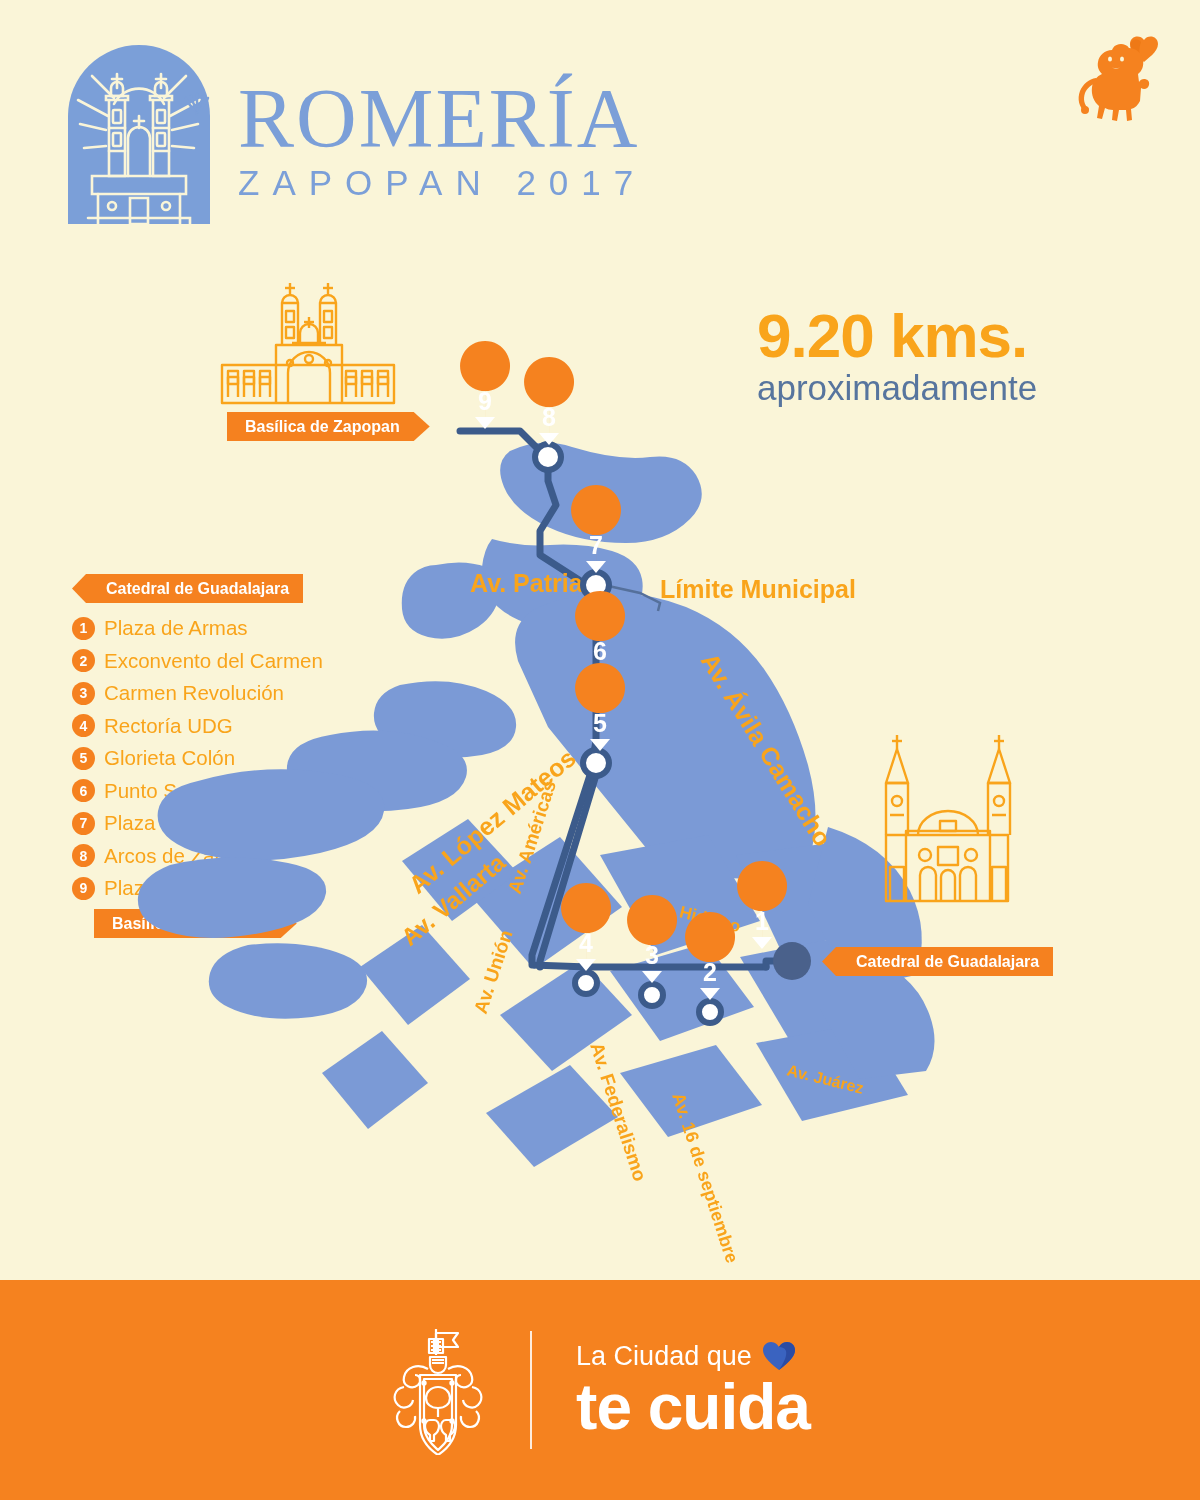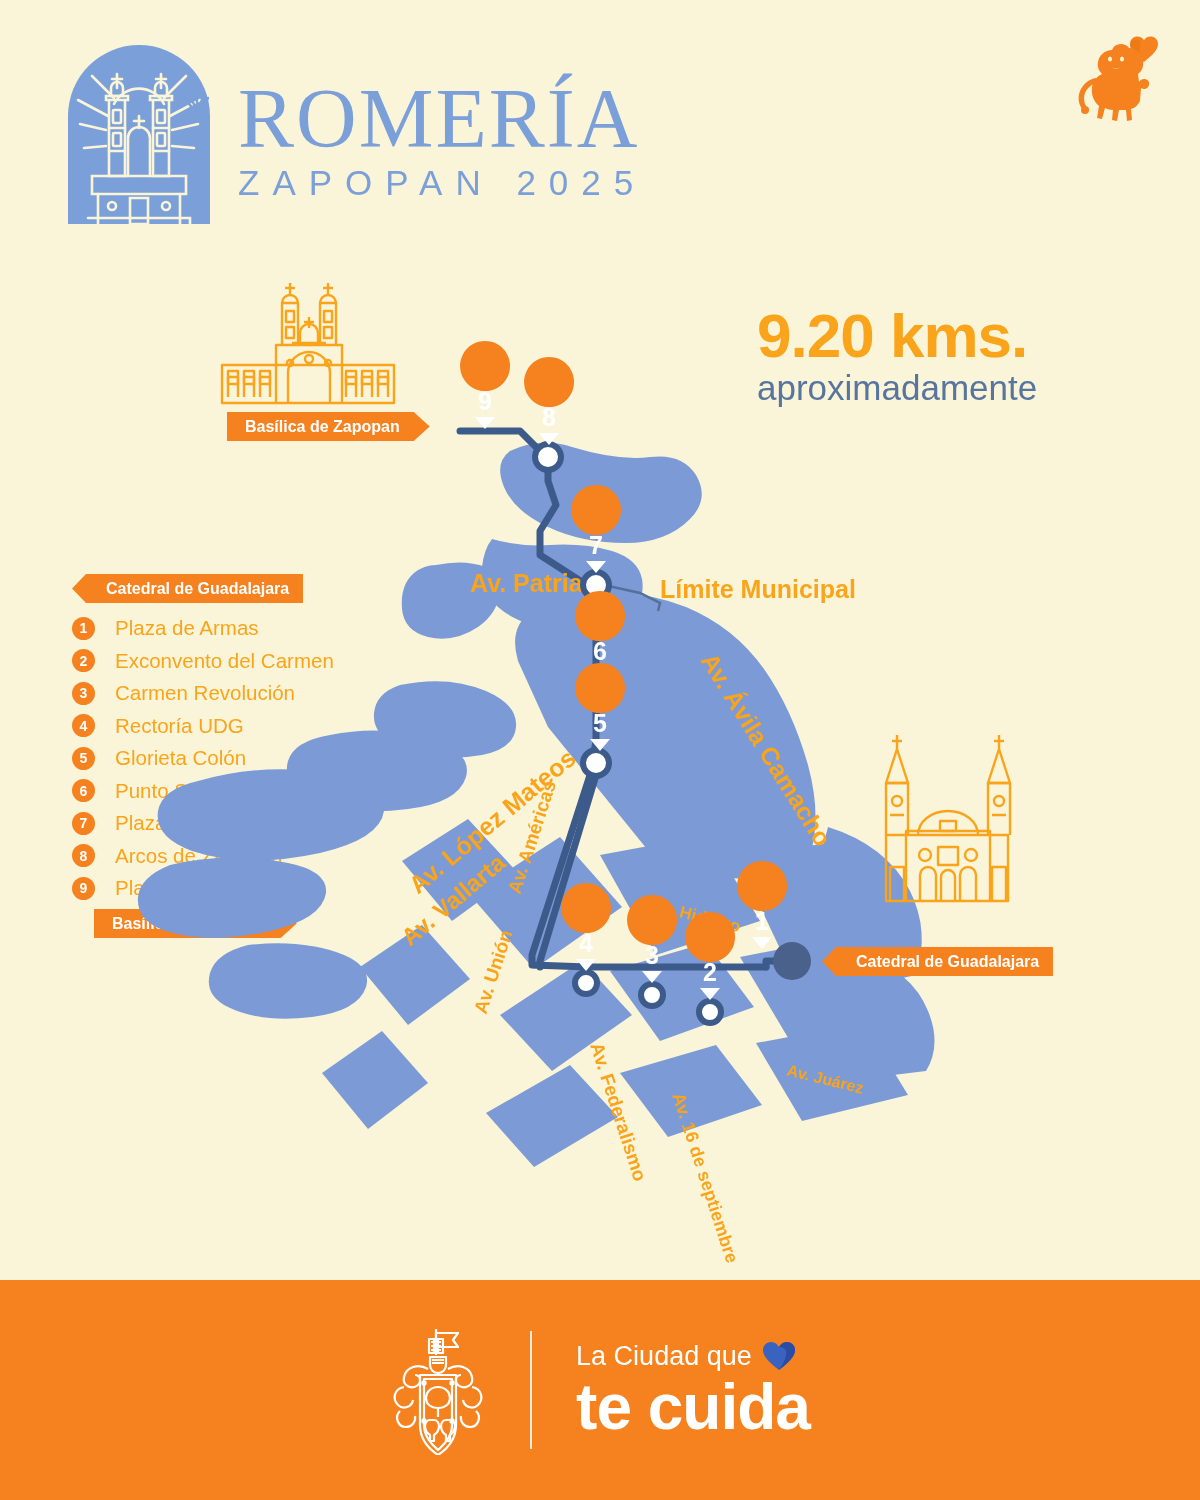--- a/index.html
+++ b/index.html
@@ -47,21 +47,21 @@
     clip-path:polygon(14px 0,100% 0,100% 100%,14px 100%,0 50%);}
   .ribbon.right{padding:0 30px 0 18px;
     clip-path:polygon(0 0,calc(100% - 16px) 0,100% 50%,calc(100% - 16px) 100%,0 100%);}
   .legend-list{margin-top:13px;}
   .legend-item{display:flex;align-items:center;margin-bottom:8.5px;}
   .legend-num{
     width:23px;height:23px;border-radius:50%;background:#F5811F;color:#fff;
     font-size:14px;font-weight:bold;display:flex;align-items:center;justify-content:center;
     flex:0 0 auto;
   }
-  .legend-label{margin-left:20px;font-size:20.5px;color:#F9A41B;white-space:nowrap;}
+  .legend-label{margin-left:9px;font-size:20.5px;color:#F9A41B;white-space:nowrap;}
   .legend-foot{margin-top:9px;margin-left:22px;}
 
   
   .map{position:absolute;left:0;top:255px;width:1200px;height:1020px;}
 
   
   .map-ribbon{position:absolute;z-index:40;}
   .basilica-ribbon{left:227px;top:412px;}
   .catedral-ribbon{left:822px;top:947px;}
 
@@ -137,21 +137,21 @@
       <div class="logo-title">ROMERÍA</div>
       <svg class="logo-leaf" width="34" height="30" viewBox="0 0 34 30">
         <g stroke="#7B9FD8" stroke-width="2.4" fill="none" stroke-linecap="round">
           <line x1="17" y1="4" x2="17" y2="24"></line>
           <path d="M17 22 C12 18 8 14 6 8"></path>
           <path d="M17 22 C22 18 26 14 28 8"></path>
           <path d="M17 20 C14 15 12 11 11 6"></path>
           <path d="M17 20 C20 15 22 11 23 6"></path>
         </g>
       </svg>
-      <div class="logo-sub">ZAPOPAN 2025</div>
+      <div class="logo-sub">ZAPOPAN 2017</div>
     </div>
   </div>
 
   <svg class="lion-mark" viewBox="0 0 90 95">
     <path d="M72 12 c4-6 14-4 14 4 0 8-11 15-14 18 -3-3-14-10-14-18 0-8 10-10 14-4z" fill="#F5821F"></path>
     <path d="M69 14 c-3-4-10-3-11 3 0 6 8 12 11 15 -1-4-3-10 0-18z" fill="#E8720F" opacity=".55"></path>
     <g fill="#F5821F">
       <path d="M40 22 c-7 0-13 5-14 12 -1 5 1 9 4 12 -5 2-9 7-10 13 -1 8 2 15 7 19 l-2 12 5 1 3-11 c2 1 5 2 8 2 l-1 10 5 1 2-11 7 0 1 11 5-1 -1-11 c4-1 7-4 9-8 l1-13 c3 2 7 1 8-3 1-4-2-6-5-6 -2 0-4 1-5 3 l-1-8 c4-3 6-8 5-14 -1-7-7-12-14-12 -2-3-5-4-8-4 -3 0-6 1-8 4z"></path>
       <path d="M24 50 c-7 1-13 6-16 13 -3 8-1 16 5 21 l4-3 c-5-4-6-10-4-16 2-5 7-9 12-10z"></path>
       <circle cx="13" cy="82" r="4"></circle>

